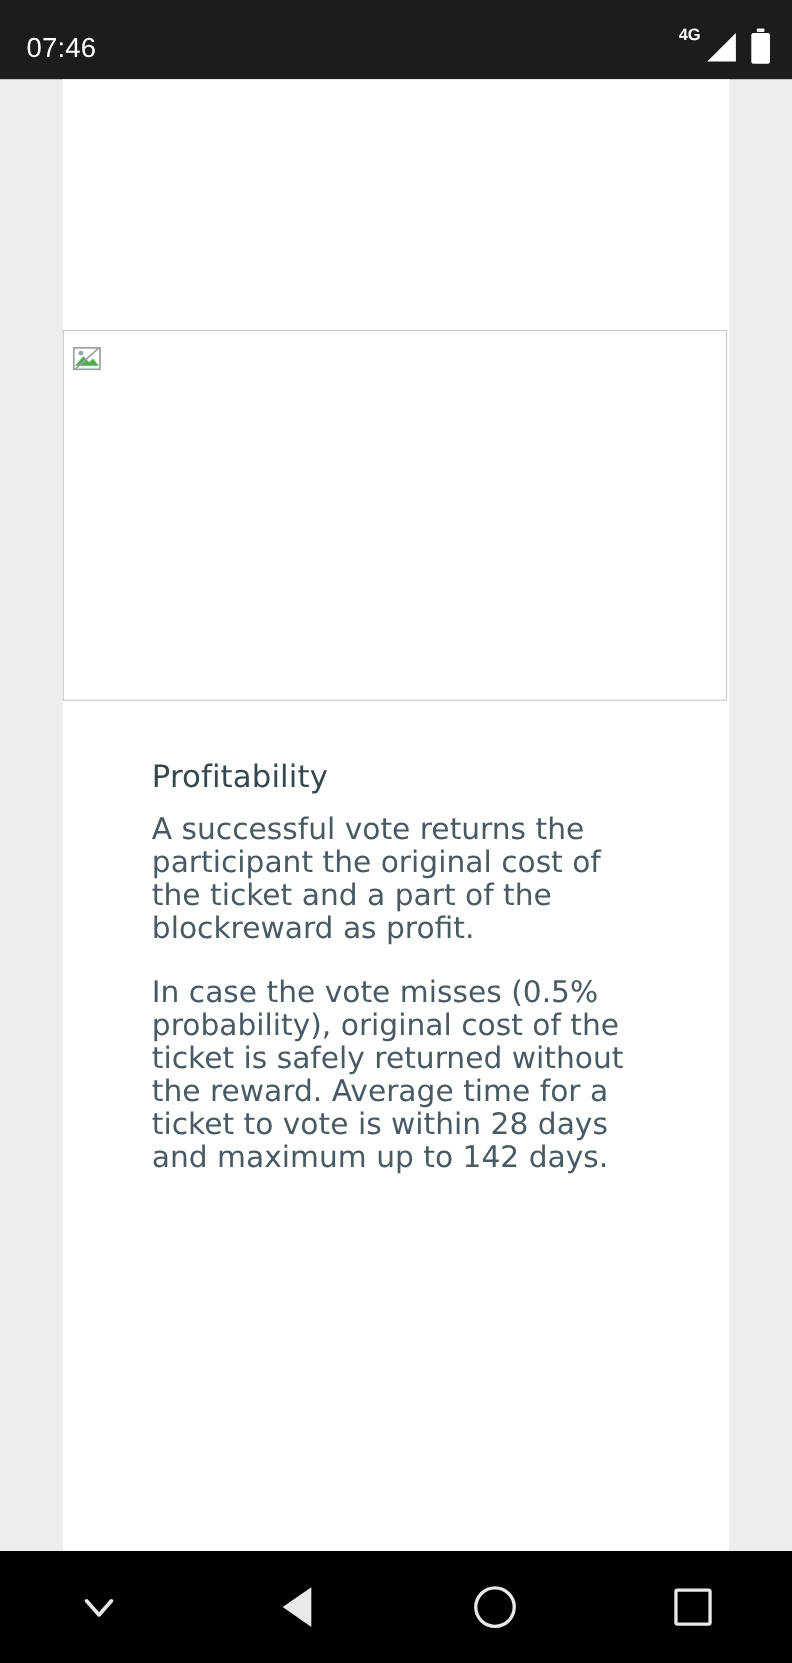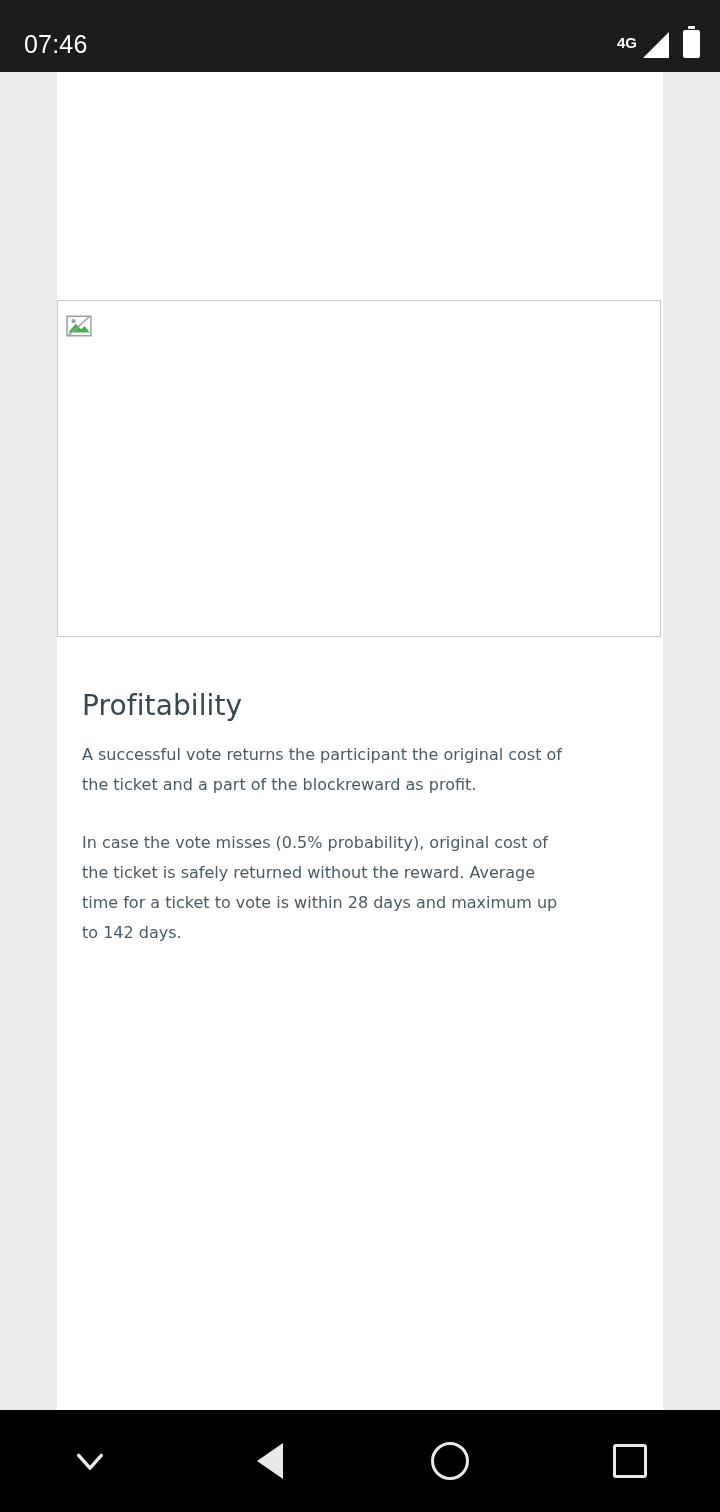--- a/index.html
+++ b/index.html
@@ -29,21 +29,21 @@
     padding: 0 20px 0 24px;
   }
   .status-clock {
     color: #ffffff;
     font-size: 25px;
     letter-spacing: 0.2px;
     font-family: "Liberation Sans", sans-serif;
   }
   .status-right {
     display: flex;
-    align-items: flex-end;
+    align-items: flex-start;
     gap: 8px;
   }
   .net-type {
     color: #ffffff;
     font-size: 15px;
     font-weight: bold;
     font-family: "Liberation Sans", sans-serif;
     position: relative;
     top: -7px;
     margin-right: -2px;
@@ -108,33 +108,33 @@
   
   .broken-img {
     position: absolute;
     top: 12px;
     left: 8px;
     width: 26px;
     height: 26px;
   }
 
   .content {
-    padding: 0 25px;
+    padding: 0 81px;
   }
   .section-title {
     font-family: "DejaVu Sans", sans-serif;
     font-size: 28px;
     color: #37474f;
     font-weight: 400;
     margin: 52px 0 18px 0;
     letter-spacing: 0.1px;
   }
   .para {
     font-family: "DejaVu Sans", sans-serif;
-    font-size: 16px;
+    font-size: 27px;
     line-height: 30px;
     color: #4a5a64;
     margin: 0 0 28px 0;
     max-width: 480px;
   }
 
   
   .nav-bar {
     position: absolute;
     bottom: 0; left: 0;

